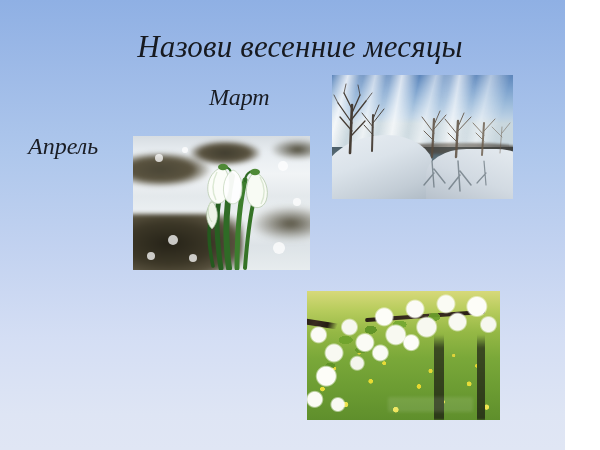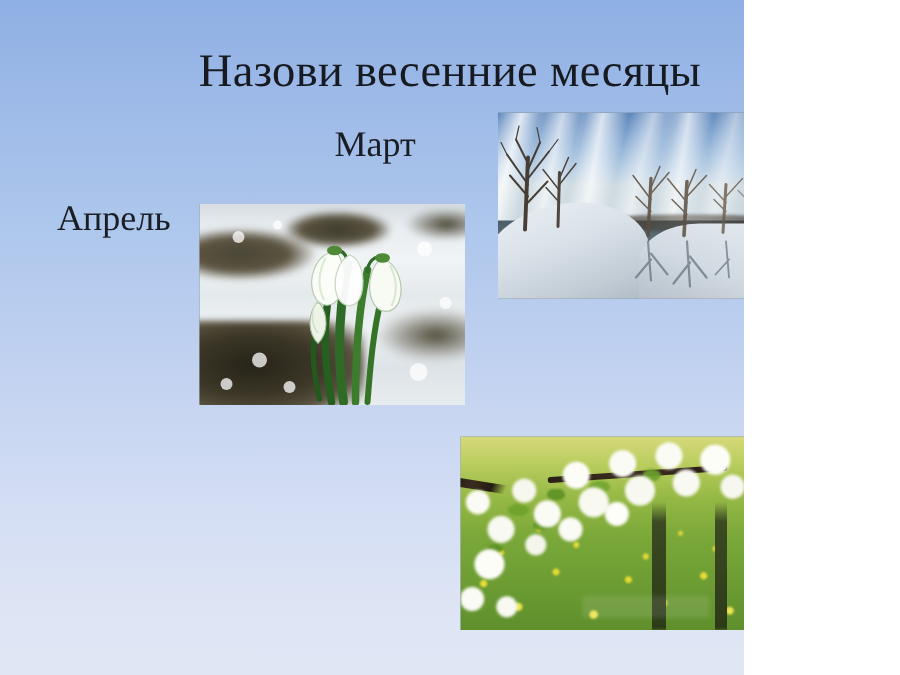--- a/index.html
+++ b/index.html
@@ -2,32 +2,33 @@
 <html><head>
 <meta charset="utf-8">
 <style>
   html, body {
     margin: 0;
     padding: 0;
     background: #ffffff;
   }
   #slide {
     position: relative;
-    width: 496px;
+    width: 565px;
     height: 450px;
     overflow: hidden;
     background: linear-gradient(to bottom,
         #8fb0e4 0%,
         #9cb9e7 14%,
         #aec7ec 34%,
         #c2d2f0 55%,
         #d4def4 75%,
         #dee5f4 92%,
         #e0e6f4 100%);
     font-family: "Liberation Serif", "DejaVu Serif", serif;
+    font-style: italic;
   }
 
   
   .slide-title {
     position: absolute;
     left: 0;
     top: 28px;
     width: 600px;
     text-align: center;
     font-size: 31px;
@@ -36,22 +37,22 @@
     letter-spacing: 0.2px;
     white-space: nowrap;
   }
   .month-label {
     position: absolute;
     font-size: 24px;
     line-height: 28px;
     color: #1a1d24;
     white-space: nowrap;
   }
-  .label-march { left: 223px; top: 83px; }
-  .label-april { left: 38px;  top: 132px; }
+  .label-march { left: 209px; top: 83px; }
+  .label-april { left: 28px;  top: 132px; }
   .label-may   { left: 211px; top: 348px; }
 
   
   .photo {
     position: absolute;
     overflow: hidden;
     background: #7d8b93;
   }
   .photo-march  { left: 332px; top: 75px;  width: 181px; height: 124px; }
   .photo-april  { left: 133px; top: 136px; width: 177px; height: 134px; }

